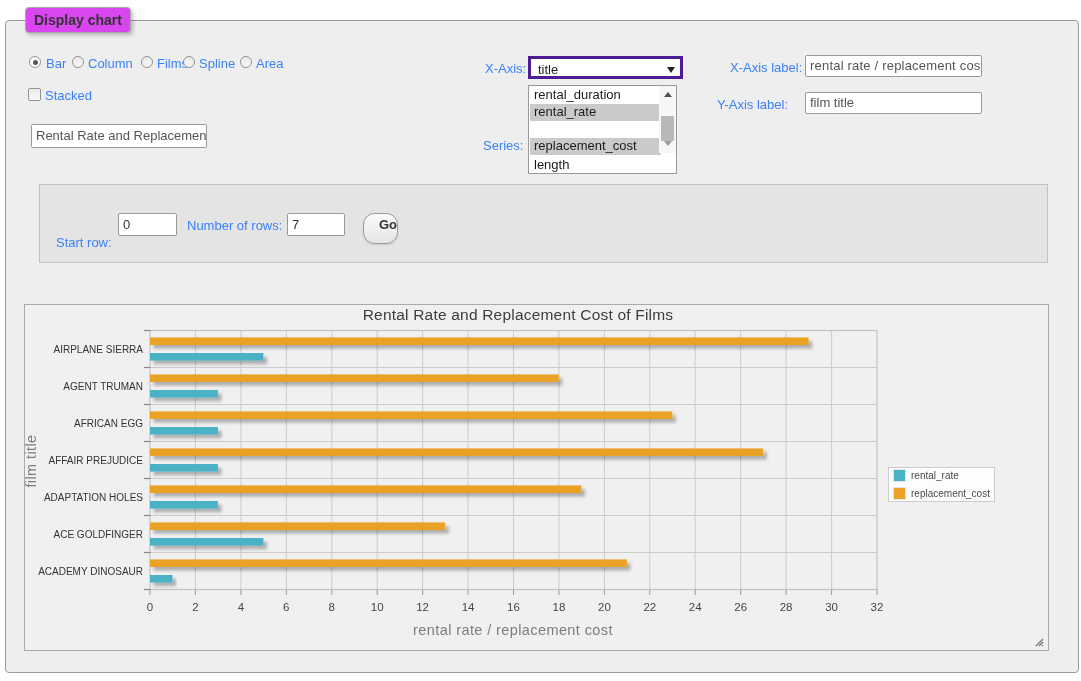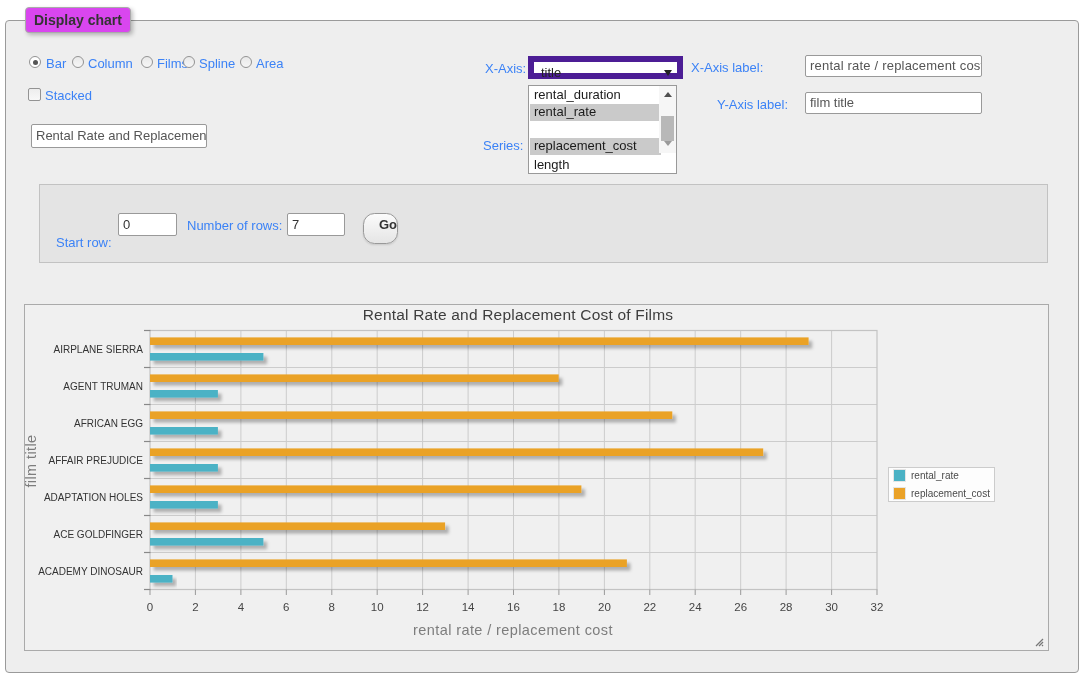--- a/index.html
+++ b/index.html
@@ -7,21 +7,21 @@
 .lbl { position:absolute; font-size:13px; color:#3b82f6; }
 .radio { position:absolute; width:12px; height:12px; border:1px solid #939393; border-radius:50%; background:#ececec; background:linear-gradient(#e9e9e9,#f6f6f6); }
 .radio.on { background:#fff; }
 .radio.on::after { content:""; position:absolute; left:2.5px; top:2.5px; width:5px; height:5px; border-radius:50%; background:#555; }
 .checkbox { position:absolute; width:12.5px; height:12.5px; border:1px solid #939393; border-radius:2px; background:linear-gradient(#ededed,#f8f8f8); }
 .tinput { position:absolute; background:#fff; border:1px solid #999; border-radius:2px; font-size:13px; color:#555; line-height:22px; padding:0 4px; white-space:nowrap; overflow:hidden; }
 #toolbar { position:absolute; left:39px; top:184px; width:1009px; height:79px; background:#e4e4e4; border:1px solid #c2c2c2; }
 #chartbox { position:absolute; left:24px; top:304px; width:1025px; height:347px; background:#f0f0f0; border:1px solid #aaa; }
 #chartsvg { position:absolute; left:24px; top:300px; }
 #gobtn { position:absolute; left:363px; top:213px; width:35px; height:31px; border:1px solid #999; border-radius:11.5px; background:linear-gradient(#fbfbfb,#e5e5e5); font-size:13px; font-weight:bold; color:#333; text-align:right; line-height:21px; box-shadow:0 1px 2px rgba(0,0,0,0.12); }
-#selectbox { position:absolute; left:528px; top:56px; width:155px; height:23px; background:#fff; border:6px solid #4c1d95; font-size:13px; color:#222; line-height:21px; padding-left:7px; }
+#selectbox { position:absolute; left:528px; top:56px; width:155px; height:23px; background:#fff; border:3px solid #4c1d95; font-size:13px; color:#222; line-height:21px; padding-left:7px; }
 #selarrow { position:absolute; right:5px; top:8px; width:0; height:0; border-left:4.5px solid transparent; border-right:4.5px solid transparent; border-top:6px solid #222; }
 #listbox { position:absolute; left:528px; top:85px; width:149px; height:89px; background:#fff; border:1px solid #999; overflow:hidden; }
 .li { position:absolute; left:1px; width:131px; height:17px; font-size:13px; color:#1b1b1b; line-height:16px; padding-left:4px; }
 .li.sel { background:#cacaca; }
 #sbar { position:absolute; right:0; top:0; width:17px; height:67px; background:#f6f6f6; }
 #sthumb { position:absolute; right:2px; top:30px; width:13px; height:25px; background:#b8b8b8; }
 .sarr { position:absolute; right:4.5px; width:0; height:0; border-left:4px solid transparent; border-right:4px solid transparent; }
 #sup { top:6px; border-bottom:5px solid #505050; }
 #sdn { bottom:7px; border-top:5px solid #9a9a9a; }
 </style></head>
@@ -53,21 +53,21 @@
   <div class="li" style="top:35px;margin-top:36px;">length</div>
   <div class="li sel" style="top:52px;">replacement_cost</div>
   <div id="sbar">
       <span class="sarr" id="sup"></span>
       <div id="sthumb"></div>
       <span class="sarr" id="sdn"></span>
     </div>
 </div>
 <span class="lbl" style="left:483px; top:138px;">Series:</span>
 
-<span class="lbl" style="left:691px; top:60px;">X-Axis label:</span>
+<span class="lbl" style="left:730px; top:60px;">X-Axis label:</span>
 <div class="tinput" style="left:805px; top:55px; width:177px; height:22px; line-height:20px; letter-spacing:0.2px;">rental rate / replacement cost</div>
 <span class="lbl" style="left:717px; top:97px;">Y-Axis label:</span>
 <div class="tinput" style="left:805px; top:92px; width:177px; height:22px; line-height:20px;">film title</div>
 
 <div id="toolbar"></div>
 <span class="lbl" style="left:56px; top:218px;margin-top:17px;">Start row:</span>
 <div class="tinput" style="left:118px; top:213px; width:59px; height:23px; color:#333;">0</div>
 <span class="lbl" style="left:187px; top:218px;">Number of rows:</span>
 <div class="tinput" style="left:287px; top:213px; width:58px; height:23px; color:#333;">7</div>
 <div id="gobtn">Go</div>

